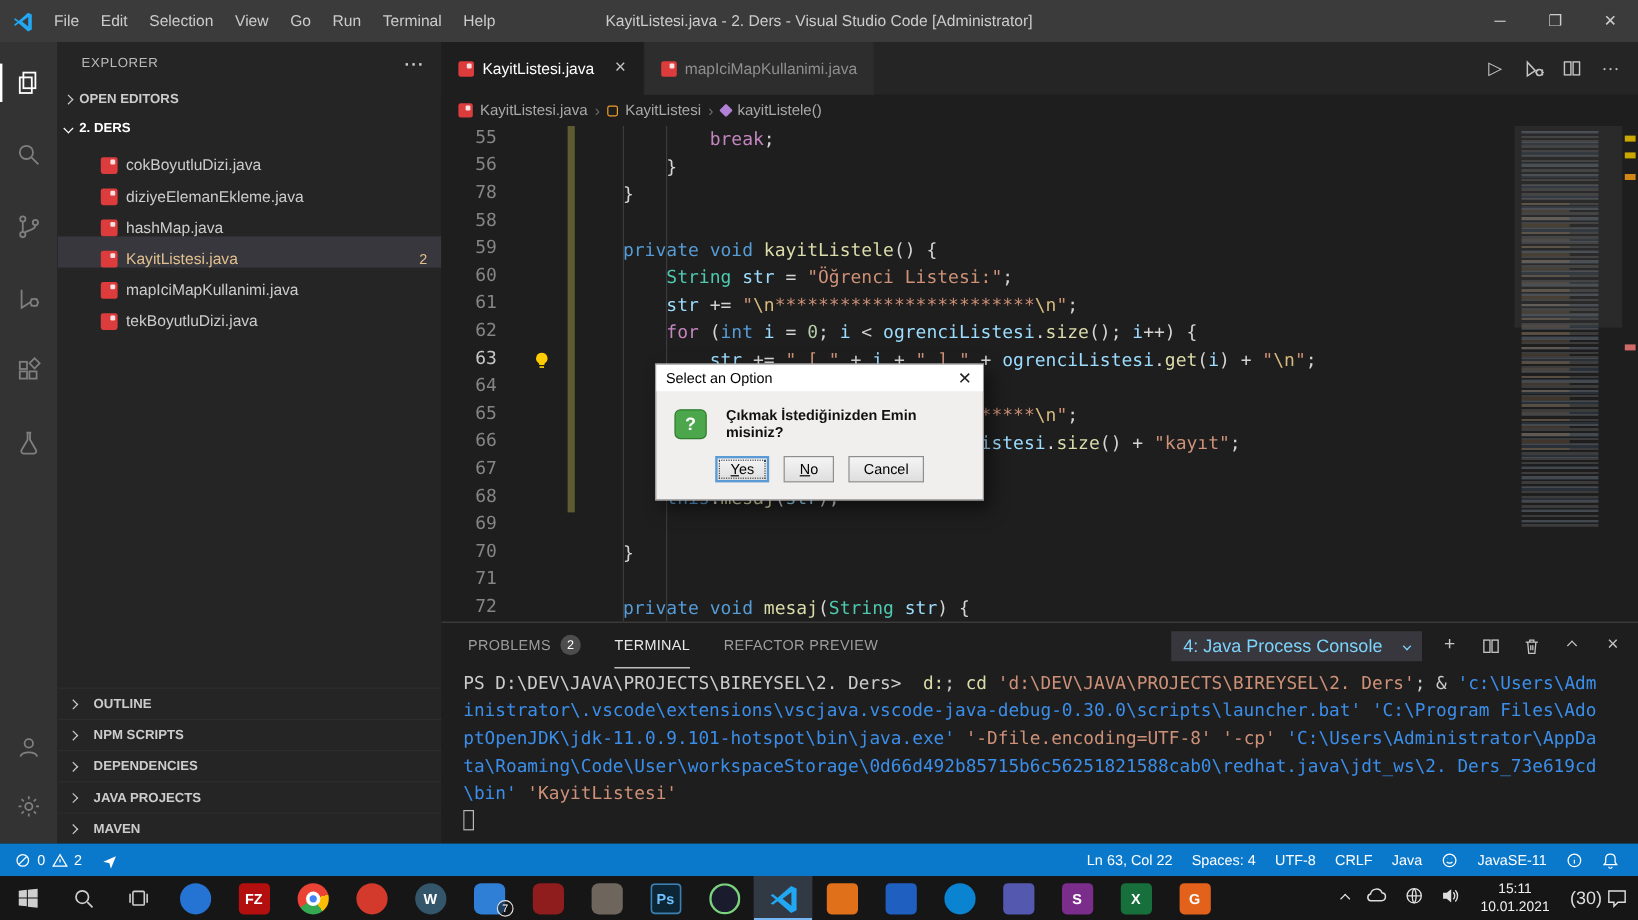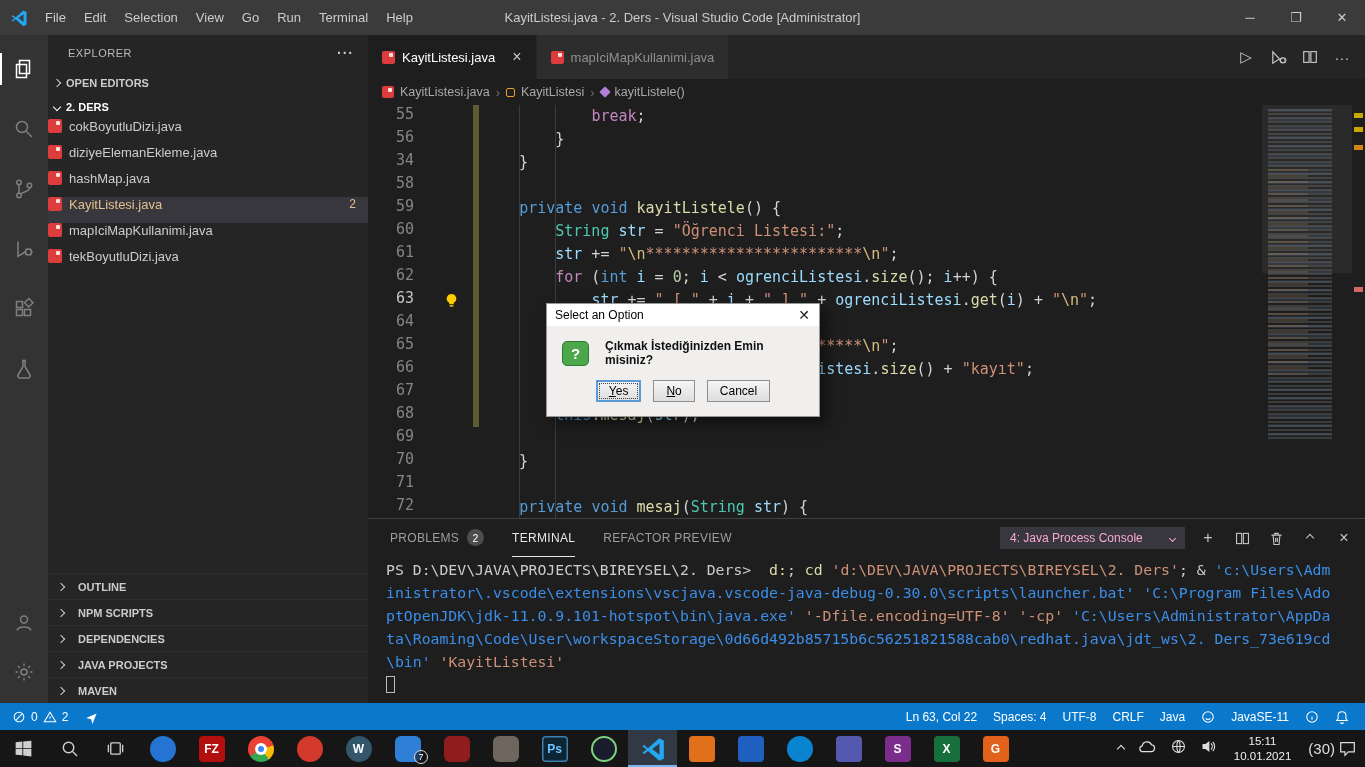--- a/index.html
+++ b/index.html
@@ -30,21 +30,21 @@
   .sidebar{position:absolute;top:35px;left:48px;width:320px;bottom:64px;background:#252526;overflow:hidden}
   .exp-header{height:36px;display:flex;align-items:center;padding:0 14px 0 20px;font-size:11px;
     letter-spacing:.5px;color:#bbbbbb}
   .exp-more{margin-left:auto;color:#cccccc;font-size:14px;font-weight:bold;letter-spacing:1px}
   .tree-row{height:24px;display:flex;align-items:center;gap:6px;padding-left:6px;font-size:11px;font-weight:700;color:#cccccc}
   .tree-row.folder{color:#ffffff}
   .chev{display:inline-block;width:6px;height:6px;border-right:1.4px solid currentColor;border-bottom:1.4px solid currentColor;flex:none}
   .chev.right{transform:rotate(-45deg)}
   .chev.down{transform:rotate(45deg)}
   .chev.up{transform:rotate(-135deg)}
-  .file-row{height:26px;display:flex;align-items:flex-start;gap:7px;font-size:13px;color:#cccccc;position:relative}
+  .file-row{height:26px;display:flex;align-items:flex-end;gap:7px;padding-left:36px;font-size:13px;color:#cccccc;position:relative}
   .file-row.selected{background:#37373d}
   .file-row.selected .file-name{color:#e2c08d}
   .java-file-icon{width:14px;height:14px;background:#dd3c3c;border-radius:2px;flex:none;position:relative}
   .java-file-icon::after{content:"";position:absolute;right:2px;top:2px;width:4px;height:4px;background:rgba(255,255,255,.85);border-radius:1px}
   .file-badge{position:absolute;right:12px;color:#e2c08d;font-size:12px}
   #sidebar-bottom{position:absolute;left:0;right:0;bottom:0}
   .side-section{height:26px;display:flex;align-items:center;gap:14px;padding-left:10px;font-size:11px;
     font-weight:700;color:#cccccc;border-top:1px solid #2d2d30}
 
   
@@ -93,21 +93,21 @@
 
   
   .panel{position:absolute;left:368px;right:0;top:518px;height:185px;background:#1e1e1e;border-top:1px solid #424242}
   .panel-head{height:38px;display:flex;align-items:center;padding:0 10px 0 22px}
   .panel-tab{margin-right:28px;font-size:12px;letter-spacing:.3px;color:#9d9d9d;display:inline-flex;
     align-items:center;gap:8px;height:38px;border-bottom:1px solid transparent}
   .panel-tab.active{color:#e7e7e7;border-bottom-color:#e7e7e7}
   .panel-badge{background:#4d4d4d;color:#fff;border-radius:50%;width:17px;height:17px;font-size:10.5px;
     display:flex;align-items:center;justify-content:center}
   .panel-right{margin-left:auto;display:flex;align-items:center;gap:12px;color:#cccccc}
-  .console-select{background:#37373d;padding:4px 10px;font-size:12px;color:#f9a8d4;display:flex;
+  .console-select{background:#37373d;padding:4px 10px;font-size:15px;color:#7dd3fc;display:flex;
     align-items:center;gap:18px;min-width:185px}
   .console-select .chev{width:5px;height:5px}
   .p-icon{width:22px;display:flex;align-items:center;justify-content:center;font-size:16px;color:#c5c5c5}
   #terminal{position:absolute;top:39px;left:18px;right:6px;bottom:0;font:14.8px/23px "DejaVu Sans Mono",monospace;overflow:hidden}
   .term-line{height:23px;white-space:pre}
   .term-cursor{display:inline-block;width:9px;height:17px;border:1px solid #b9b9b9;vertical-align:-3px}
 
   
   .dialog{position:absolute;left:546px;top:303px;width:274px;z-index:60;background:#f0efed;
     border:1px solid #979797;box-shadow:6px 7px 14px rgba(0,0,0,.5)}
@@ -338,21 +338,21 @@
     <span>KayitListesi</span>
     <span class="bc-sep">›</span>
     <span class="bc-method"></span>
     <span>kayitListele()</span>
   </div>
   <div class="code-wrap" style="position:absolute;top:70px;left:0;right:0;bottom:0;position:absolute">
     <div class="diff-strip"></div>
     <div id="gutter">
         <div class="gut-line">55</div>
         <div class="gut-line">56</div>
-        <div class="gut-line">34</div>
+        <div class="gut-line">78</div>
         <div class="gut-line">58</div>
         <div class="gut-line">59</div>
         <div class="gut-line">60</div>
         <div class="gut-line">61</div>
         <div class="gut-line">62</div>
         <div class="gut-line active">63<span class="bulb"><svg width="15" height="15" viewBox="0 0 16 16">
               <path fill="#ffcc00" d="M8 1a5 5 0 0 1 3.2 8.9c-.6.5-1 1.2-1 2.1H5.8c0-.9-.4-1.6-1-2.1A5 5 0 0 1 8 1z"></path>
               <rect x="6" y="13" width="4" height="1.5" fill="#ffcc00"></rect>
             </svg></span></div>
         <div class="gut-line">64</div>

